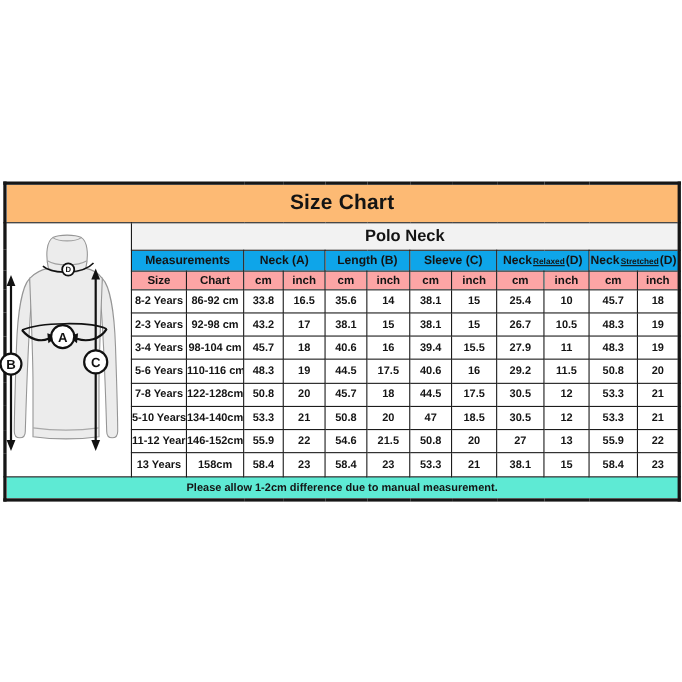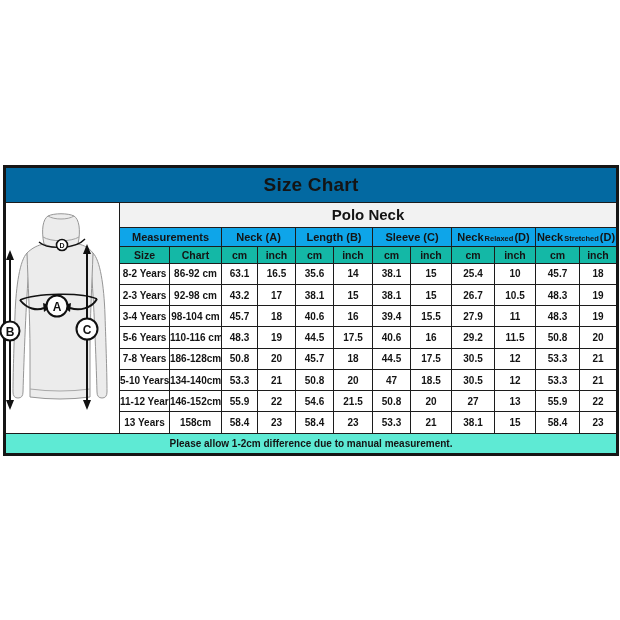--- a/index.html
+++ b/index.html
@@ -10,25 +10,25 @@
   table.size-chart {
     position:absolute; left:3px; top:165px; width:613px; height:291px;
     border-collapse:collapse; table-layout:fixed; background:#ffffff;
     border:3px solid #161616;
   }
   table.size-chart td {
     border:1.5px solid #1c1c1c; padding:0;
     text-align:center; vertical-align:middle;
     font-weight:bold; color:#141414; overflow:hidden; white-space:nowrap;
   }
-  .title-row td { height:32px; font-size:19px; background:#0369a1; letter-spacing:.2px; }
+  .title-row td { height:32px; font-size:19px; background:#fdba74; letter-spacing:.2px; }
   .polo-row td.polo { height:22px; font-size:15px; background:#f2f2f2;text-align:center; }
   .group-row td { height:17px; font-size:11px; background:#0ea5e9; }
-  .group-row .q { font-size:7.5px; margin:0 1px; }
-  .sub-row td { height:15px; font-size:10.5px; background:#14b8a6; }
+  .group-row .q { font-size:7.5px; margin:0 1px;text-decoration:underline; }
+  .sub-row td { height:15px; font-size:10.5px; background:#fca5a5; }
   .data-row td { height:19px; font-size:10px; background:#ffffff; }
   .footer-row td { height:18px; font-size:10px; background:#5eead4; }
   td.illu-cell { background:#ffffff; }
   svg.garment { position:absolute; left:0px; top:200px; width:120px; height:234px; z-index:3; }
   svg.garment text { font-family:"Liberation Sans", sans-serif; font-weight:bold; fill:#111; }
 </style>
 </head>
 <body>
 
 <div id="page">
@@ -76,21 +76,21 @@
       <td>inch</td>
       <td>cm</td>
       <td>inch</td>
       <td>cm</td>
       <td>inch</td>
     </tr>
 
     <tr class="data-row">
       <td>8-2 Years</td>
       <td>86-92 cm</td>
-      <td>63.1</td>
+      <td>33.8</td>
       <td>16.5</td>
       <td>35.6</td>
       <td>14</td>
       <td>38.1</td>
       <td>15</td>
       <td>25.4</td>
       <td>10</td>
       <td>45.7</td>
       <td>18</td>
     </tr>
@@ -131,21 +131,21 @@
       <td>17.5</td>
       <td>40.6</td>
       <td>16</td>
       <td>29.2</td>
       <td>11.5</td>
       <td>50.8</td>
       <td>20</td>
     </tr>
     <tr class="data-row">
       <td>7-8 Years</td>
-      <td>186-128cm</td>
+      <td>122-128cm</td>
       <td>50.8</td>
       <td>20</td>
       <td>45.7</td>
       <td>18</td>
       <td>44.5</td>
       <td>17.5</td>
       <td>30.5</td>
       <td>12</td>
       <td>53.3</td>
       <td>21</td>

